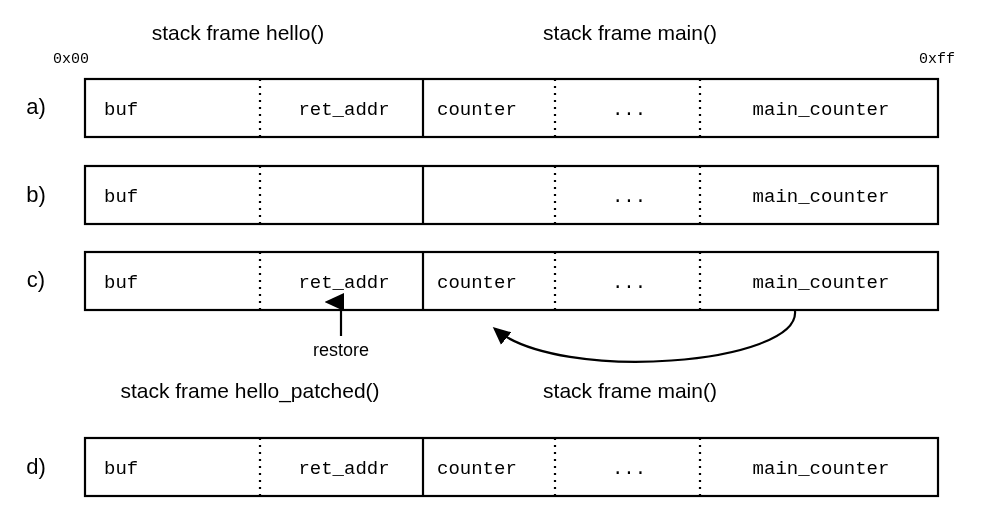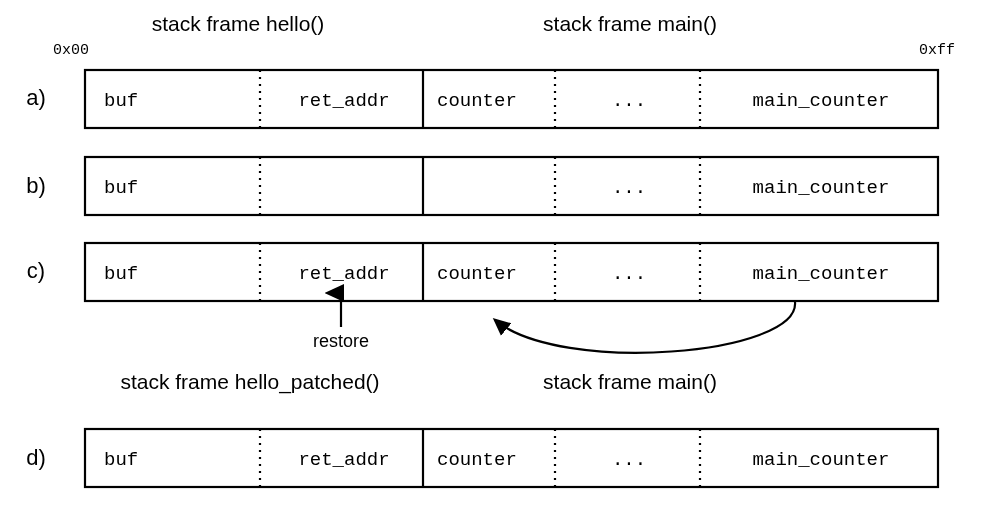--- a/index.html
+++ b/index.html
@@ -9,21 +9,21 @@
   }
   body {
     width: 986px;
     height: 515px;
     position: relative;
     font-family: "Liberation Sans", sans-serif;
     overflow: hidden;
   }
   #stage {
     position: absolute;
-    left: 0; top: 0;
+    left: 0; top: 9px;
     width: 986px;
     height: 463px;
   }
   svg#diagram {
     position: absolute;
     left: 0; top: 0;
     width: 986px;
     height: 515px;
     display: block;
   }

